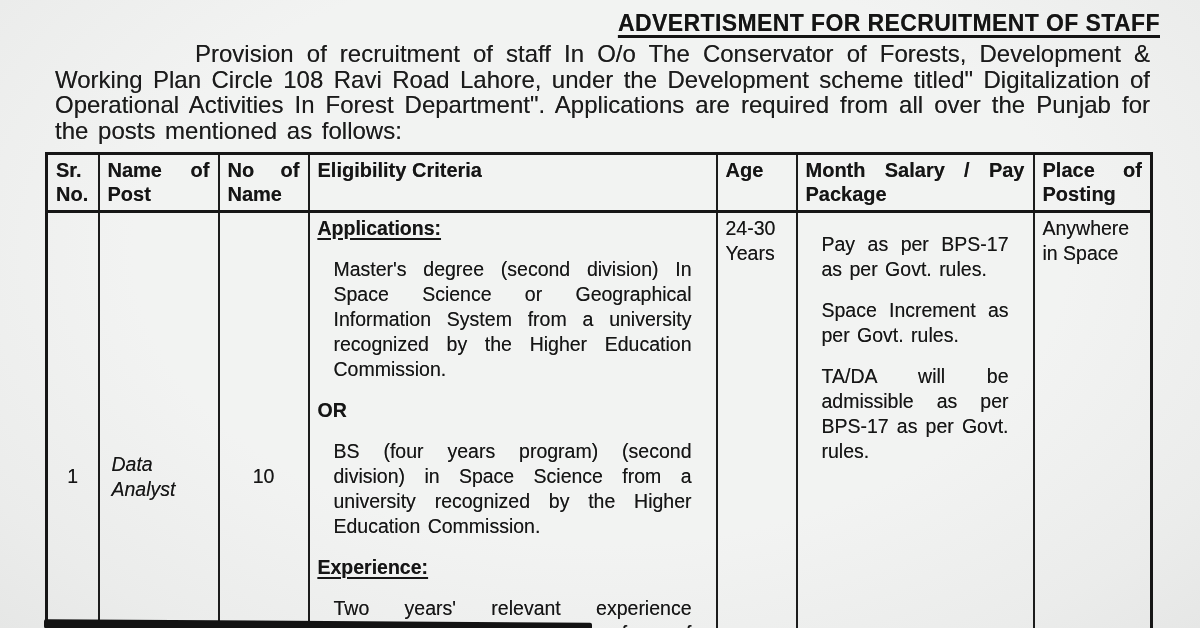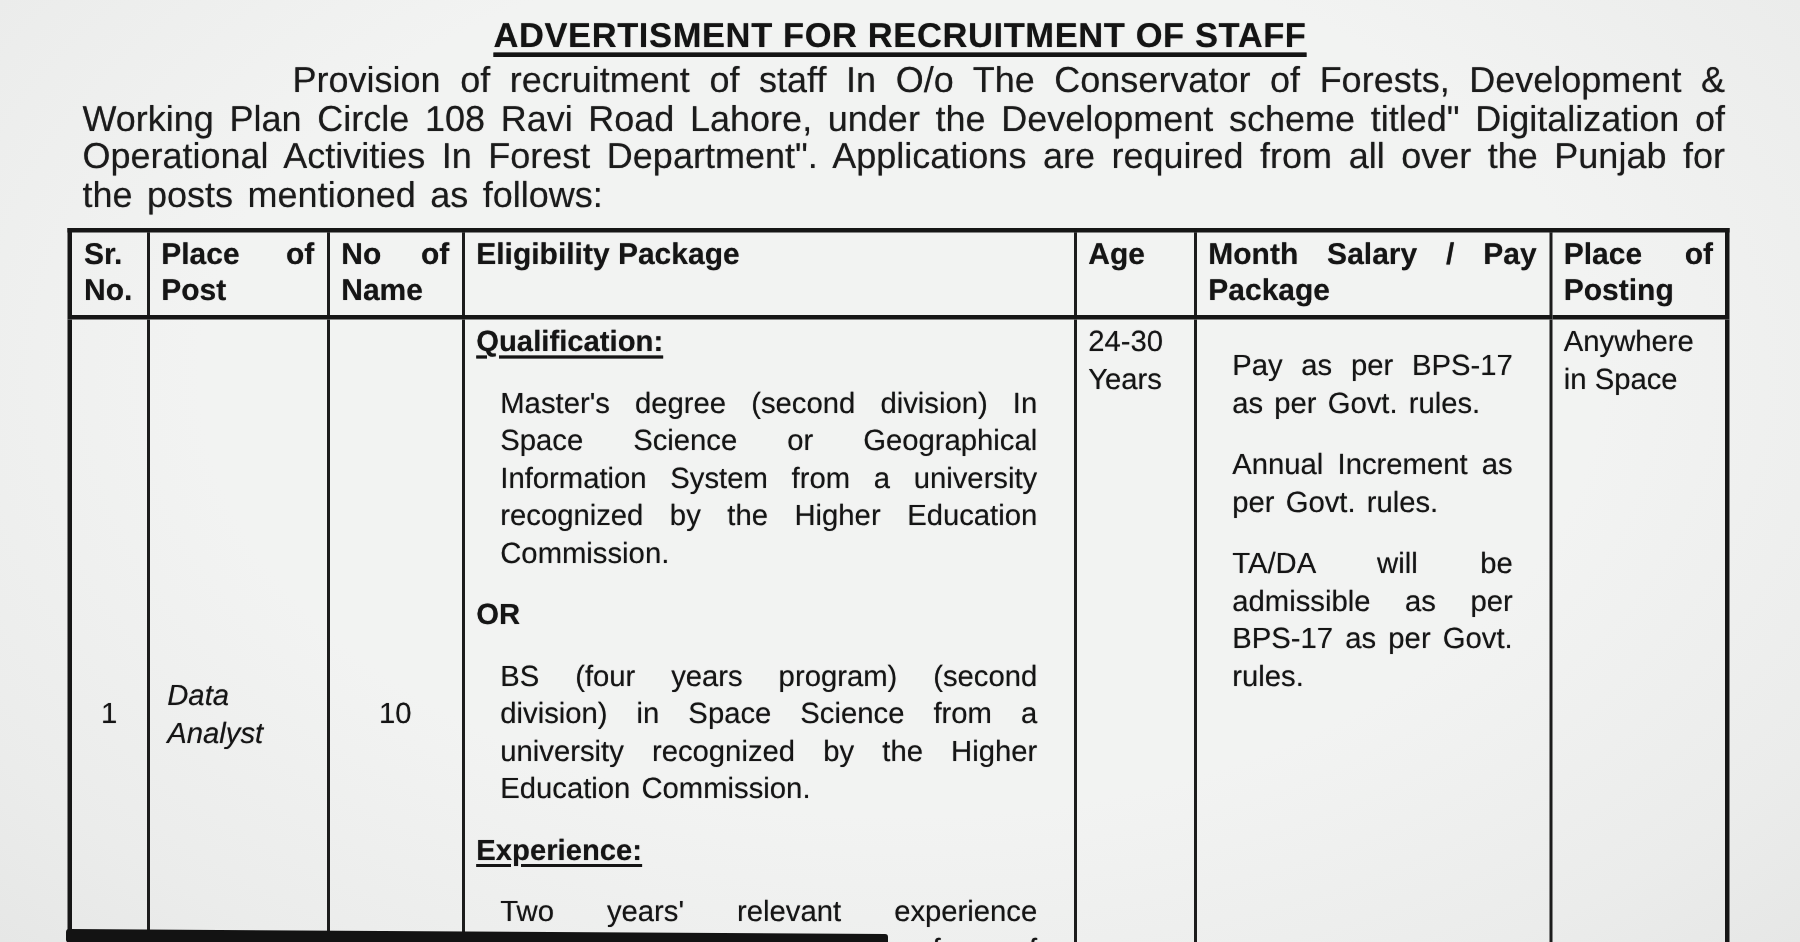--- a/index.html
+++ b/index.html
@@ -9,21 +9,21 @@
     background: radial-gradient(ellipse at 50% 40%, #f2f3f2 55%, #ebeceb 85%, #e6e7e6 100%);
   }
   .page {
     position: relative;
     width: 1200px; height: 628px; overflow: hidden;
     color: #181818;
     text-shadow: 0 0 0.6px rgba(10,10,10,0.55); 
   }
   .doc-title {
     margin: 10px 40px 4px 40px;
-    text-align: center;
+    text-align: right;
     font-size: 23px; font-weight: 700; letter-spacing: 0.4px;
     color: #141414;
   }
   .doc-title .u {
     text-decoration: underline;
     text-decoration-thickness: 2.5px;
     text-underline-offset: 4px;
   }
   .intro {
     margin: 3px 50px 7px 55px;
@@ -87,45 +87,45 @@
         <col style="width:120px">
         <col style="width:90px">
       <col style="width:408px">
         <col style="width:80px">
         <col style="width:237px">
       <col style="width:118px">
     </colgroup>
     <thead>
       <tr>
         <th class="no-just">Sr. No.</th>
-        <th>Place of Post</th>
+        <th>Name of Post</th>
         <th>No of Name</th>
-        <th class="no-just">Eligibility Package</th>
+        <th class="no-just">Eligibility Criteria</th>
         <th class="no-just">Age</th>
         <th>Month Salary / Pay Package</th>
         <th>Place of Posting</th>
       </tr>
     </thead>
     <tbody>
       <tr>
         <td class="c-mid c-center">1</td>
         <td class="c-mid cell-name">Data Analyst</td>
         <td class="c-mid c-center">10</td>
         <td class="elig">
-          <p class="hd">Qualification:</p>
+          <p class="hd">Applications:</p>
           <p>Master's degree (second division) In Space Science or Geographical Information System from a university recognized by the Higher Education Commission.</p>
           <p class="bold">OR</p>
           <p>BS (four years program) (second division) in Space Science from a university recognized by the Higher Education Commission.</p>
           <p class="hd">Experience:</p>
           <p>Two years' relevant experience Including one year experience of use of Geographical Information System application In the field of forestry or other natural resources.</p>
         </td>
         <td>24-30 Years</td>
         <td class="sal">
           <p>Pay as per BPS-17 as per Govt. rules.</p>
-          <p>Annual Increment as per Govt. rules.</p>
+          <p>Space Increment as per Govt. rules.</p>
           <p>TA/DA will be admissible as per BPS-17 as per Govt. rules.</p>
         </td>
         <td>Anywhere in Space</td>
       </tr>
     </tbody>
   </table>
 
   <div class="bottom-band"></div>
 
 </div>

